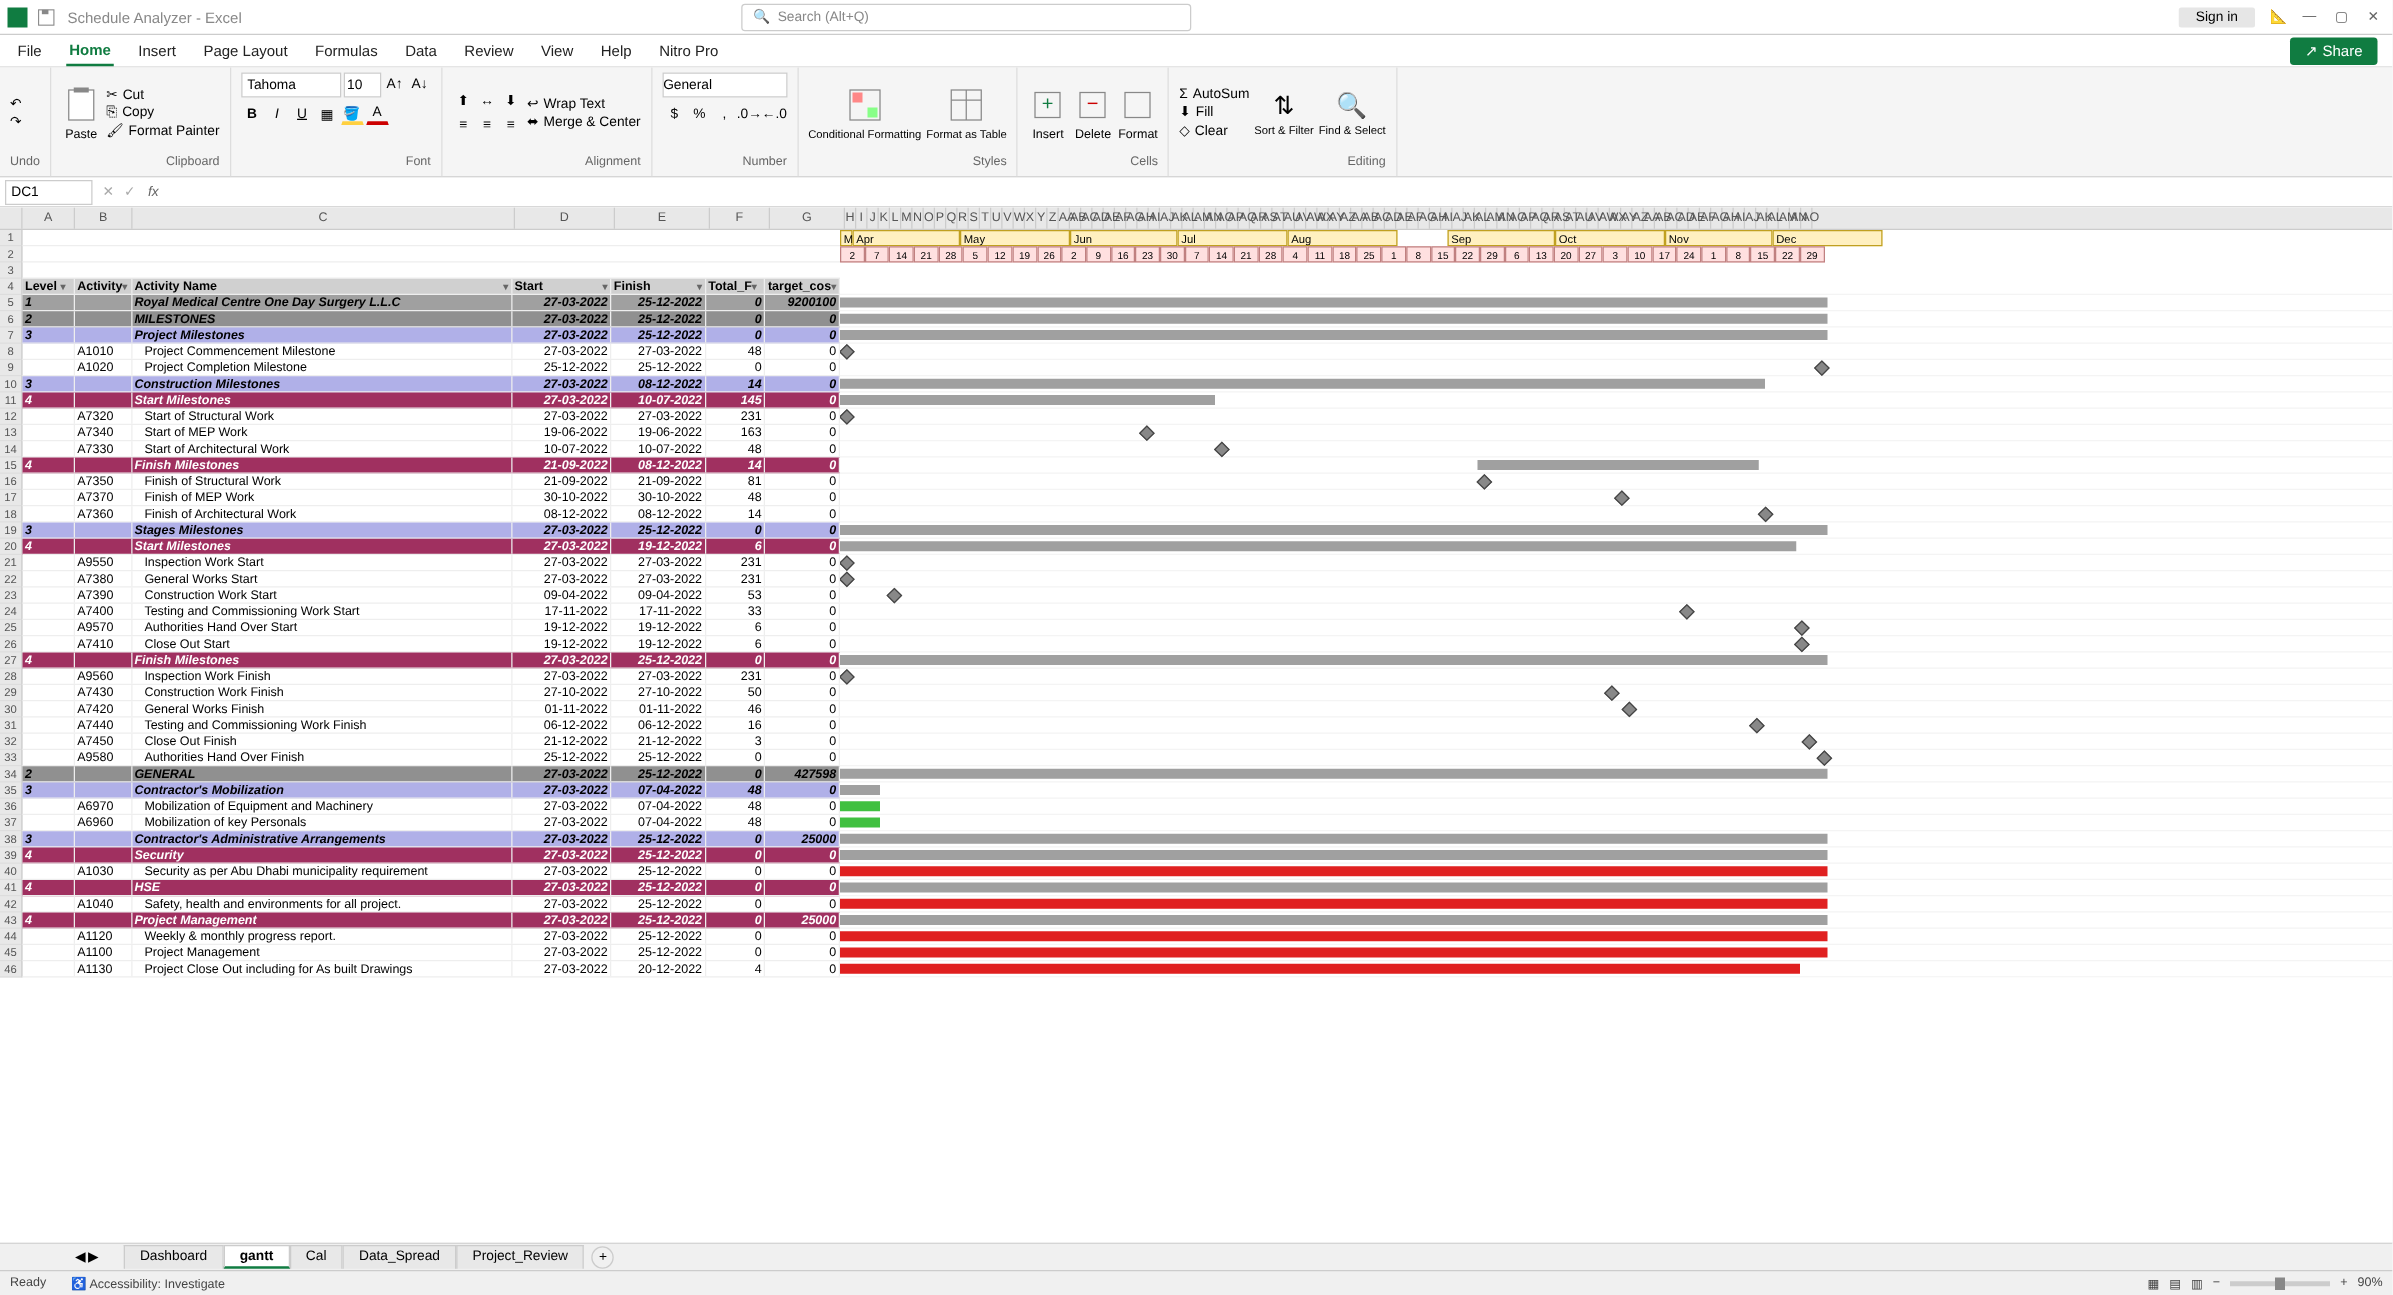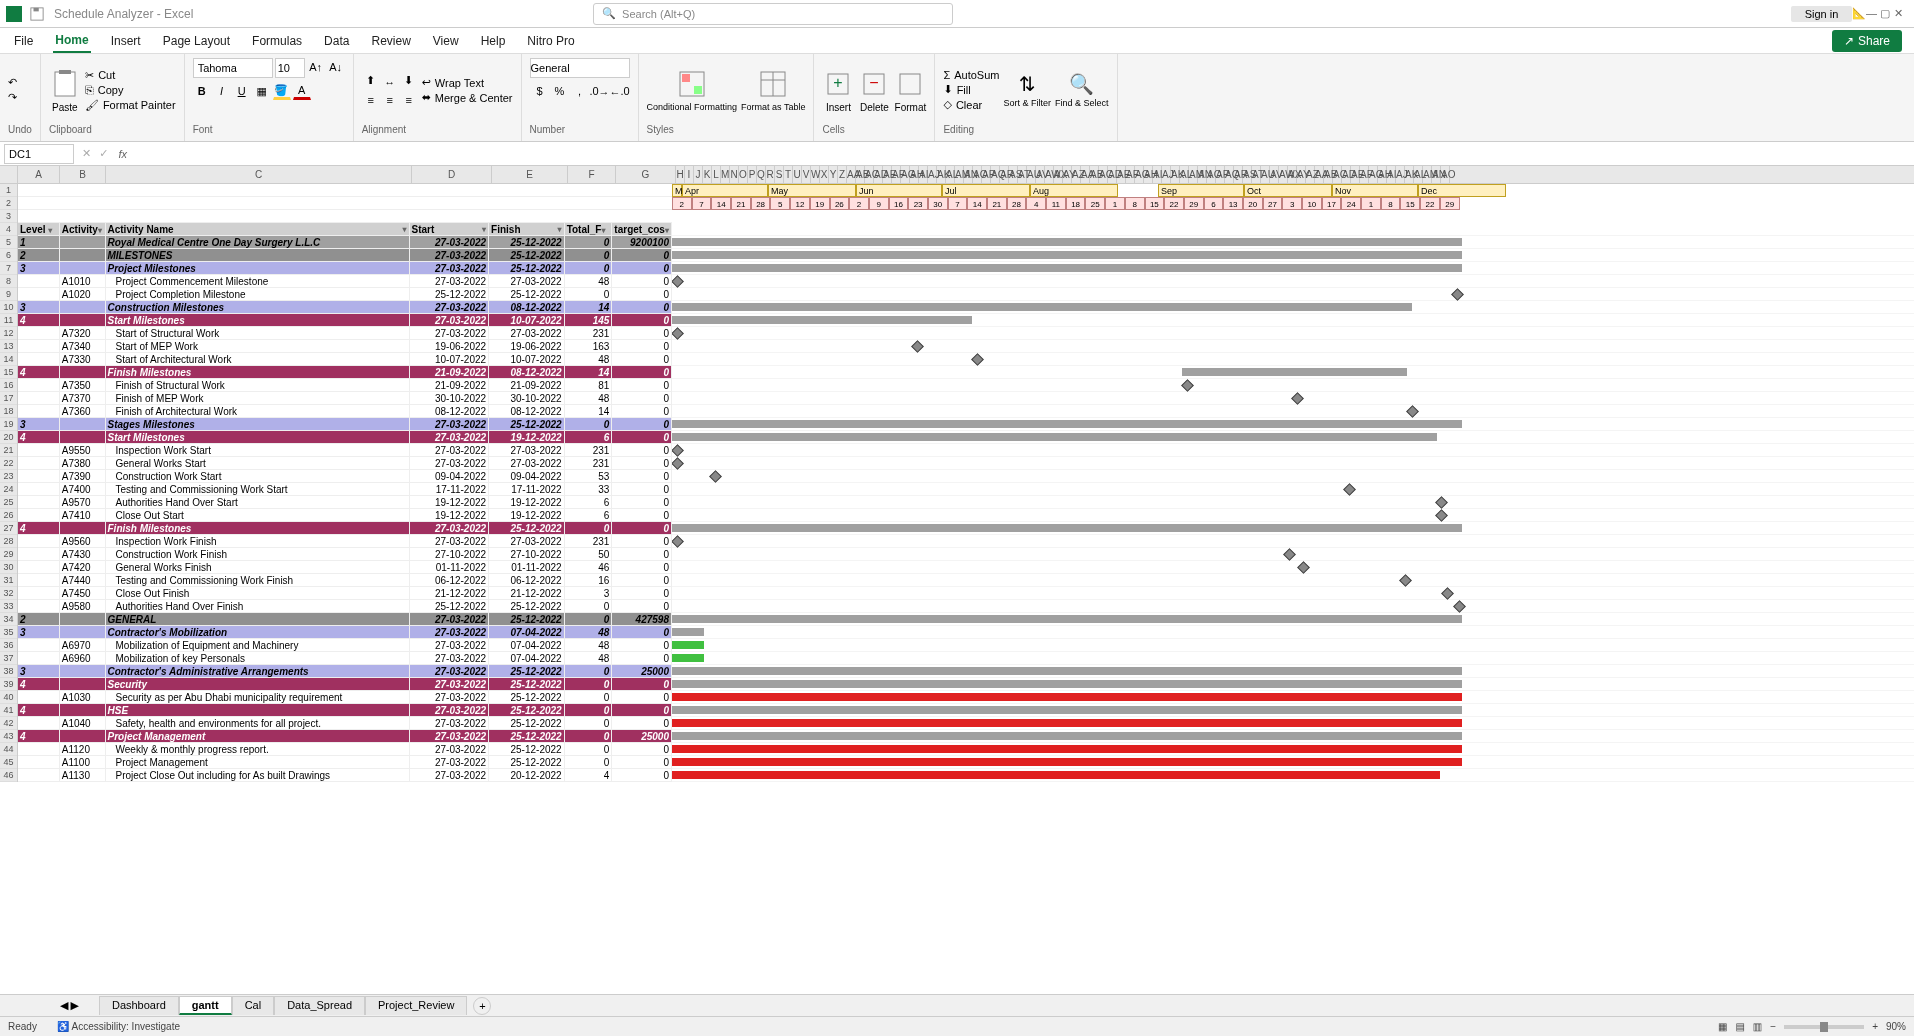--- a/index.html
+++ b/index.html
@@ -5,35 +5,35 @@
 * { margin: 0; padding: 0; box-sizing: border-box; font-family: "Segoe UI", Tahoma, sans-serif; }
 body { background: #f0f0f0; font-size: 11px; overflow: hidden; }
 
 
 .title-bar { height: 28px; background: #fff; display: flex; align-items: center; padding: 0 6px; border-bottom: 1px solid #ccc; }
 .title-bar .app-icon { width: 16px; height: 16px; background: #107c41; margin-right: 8px; }
 .title-bar .save-icon { width: 14px; height: 14px; margin-right: 10px; }
 .title-bar .doc-title { color: #888; font-size: 12px; }
 .search-box { margin-left: 400px; width: 360px; height: 22px; border: 1px solid #ccc; border-radius: 3px; display: flex; align-items: center; padding: 0 8px; color: #888; }
 .search-box .mag { margin-right: 6px; }
-.title-right { margin-left: auto; display: flex; align-items: center; }
+.title-right { margin-left: auto; display: flex; align-items: center; gap: 12px; }
 .signin-btn { background: #e6e6e6; padding: 2px 14px; border-radius: 2px; font-size: 11px; }
 .win-btn { width: 14px; height: 14px; color: #666; }
 
 
 .ribbon-tabs { height: 26px; background: #fff; display: flex; align-items: center; padding: 0 12px; gap: 18px; border-bottom: 1px solid #ddd; }
 .ribbon-tabs .tab { font-size: 12px; color: #222; cursor: pointer; padding: 4px 2px; }
 .ribbon-tabs .tab.active { border-bottom: 2px solid #107c41; color: #107c41; font-weight: 600; }
 .share-btn { margin-left: auto; background: #107c41; color: #fff; padding: 4px 12px; border-radius: 3px; font-size: 12px; display: flex; align-items: center; gap: 4px; }
 
 
 .ribbon { height: 88px; background: #f5f5f5; display: flex; border-bottom: 1px solid #ccc; }
 .group { border-right: 1px solid #ddd; padding: 4px 8px; display: flex; flex-direction: column; }
 .group-body { flex: 1; display: flex; align-items: center; gap: 4px; }
-.group-label { font-size: 10px; color: #666; text-align: left; padding: 2px 0; }
+.group-label { font-size: 10px; color: #666; text-align: right; padding: 2px 0; }
 .btn-col { display: flex; flex-direction: column; align-items: center; gap: 2px; }
 .btn-stack { display: flex; flex-direction: column; gap: 2px; font-size: 11px; }
 .btn-stack div { display: flex; align-items: center; gap: 4px; cursor: pointer; }
 .big-icon { width: 32px; height: 32px; }
 .font-select { width: 80px; height: 20px; border: 1px solid #ccc; font-size: 11px; padding: 0 4px; }
 .size-select { width: 30px; height: 20px; border: 1px solid #ccc; font-size: 11px; padding: 0 2px; }
 .mini-btn { width: 18px; height: 18px; display: inline-flex; align-items: center; justify-content: center; border: 1px solid transparent; cursor: pointer; }
 .align-grid { display: grid; grid-template-columns: repeat(3, 18px); gap: 1px; }
 .num-select { width: 100px; height: 20px; border: 1px solid #ccc; font-size: 11px; }
 .style-cell { width: 76px; height: 20px; border: 1px solid #ccc; font-size: 11px; display: flex; align-items: center; padding: 0 4px; }

